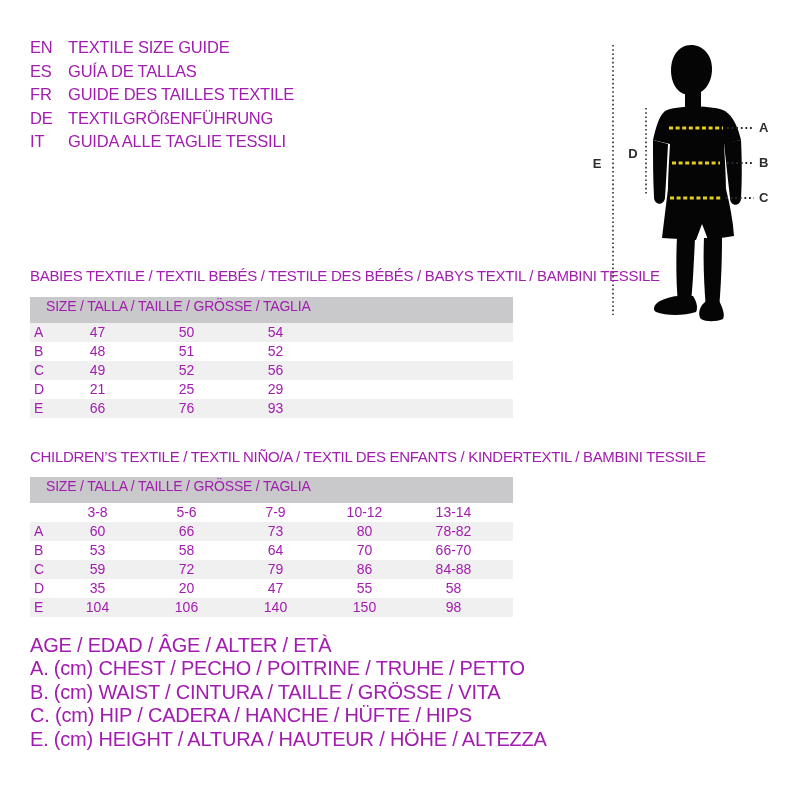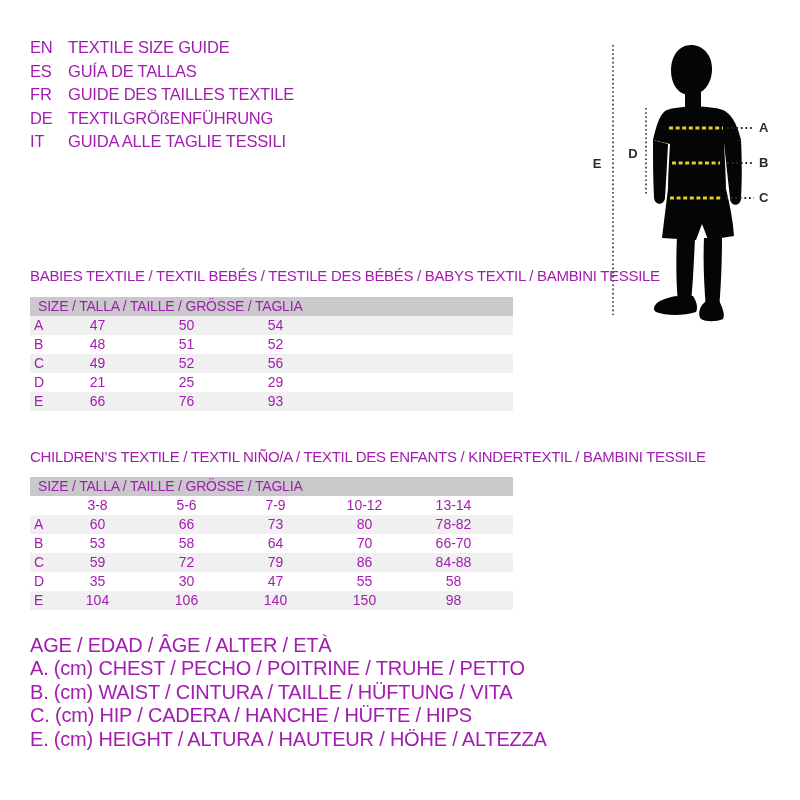--- a/index.html
+++ b/index.html
@@ -6,22 +6,22 @@
   .canvas{position:relative;width:800px;height:800px;background:#ffffff;overflow:hidden;
           font-family:"Liberation Sans",sans-serif;color:#a21caf;}
   
   .langs{position:absolute;left:30px;top:36px;list-style:none;margin:0;padding:0;
          font-size:16.5px;line-height:23.5px;letter-spacing:-0.2px;white-space:nowrap;}
   .langs .code{display:inline-block;width:38px;}
   
   .sec-title{position:absolute;left:30px;font-size:15px;letter-spacing:-0.3px;white-space:nowrap;}
   
   .size-table{position:absolute;left:30px;width:483px;}
-  .size-bar{height:19px;line-height:19px;background:#c9c9cb;font-size:14px;
-            padding-left:8px;box-sizing:border-box;letter-spacing:-0.2px;}
+  .size-bar{height:26px;line-height:19px;background:#c9c9cb;font-size:14px;
+            padding-left:16px;box-sizing:border-box;letter-spacing:-0.2px;}
   .trow{display:flex;height:19px;line-height:19px;font-size:14px;}
   .trow .lbl{width:23px;padding-left:4px;box-sizing:border-box;}
   .trow .cell{width:89px;text-align:center;}
   .trow .fill{flex:1;}
   .shade{background:#f0f0f0;}
   
   .legend{position:absolute;left:30px;top:634px;font-size:20px;line-height:23.4px;
           letter-spacing:-0.2px;white-space:nowrap;}
   
   .figure{position:absolute;left:580px;top:28px;}
@@ -149,38 +149,38 @@
       <span class="cell">59</span>
       <span class="cell">72</span>
       <span class="cell">79</span>
       <span class="cell">86</span>
       <span class="cell">84-88</span>
       <span class="fill"></span>
     </div>
     <div class="trow">
       <span class="lbl">D</span>
       <span class="cell">35</span>
-      <span class="cell">30</span>
+      <span class="cell">20</span>
       <span class="cell">47</span>
       <span class="cell">55</span>
       <span class="cell">58</span>
       <span class="fill"></span>
     </div>
     <div class="trow shade">
       <span class="lbl">E</span>
       <span class="cell">104</span>
       <span class="cell">106</span>
       <span class="cell">140</span>
       <span class="cell">150</span>
       <span class="cell">98</span>
       <span class="fill"></span>
     </div>
   </div>
 
   <div class="legend">
     <div>AGE / EDAD / ÂGE / ALTER / ETÀ</div>
     <div>A. (cm) CHEST / PECHO / POITRINE / TRUHE / PETTO</div>
-    <div>B. (cm) WAIST / CINTURA / TAILLE / HÜFTUNG / VITA</div>
+    <div>B. (cm) WAIST / CINTURA / TAILLE / GRÖSSE / VITA</div>
     <div>C. (cm) HIP / CADERA / HANCHE / HÜFTE / HIPS</div>
     <div>E. (cm) HEIGHT / ALTURA / HAUTEUR / HÖHE / ALTEZZA</div>
   </div>
 
 </div>
 
 </body></html>

